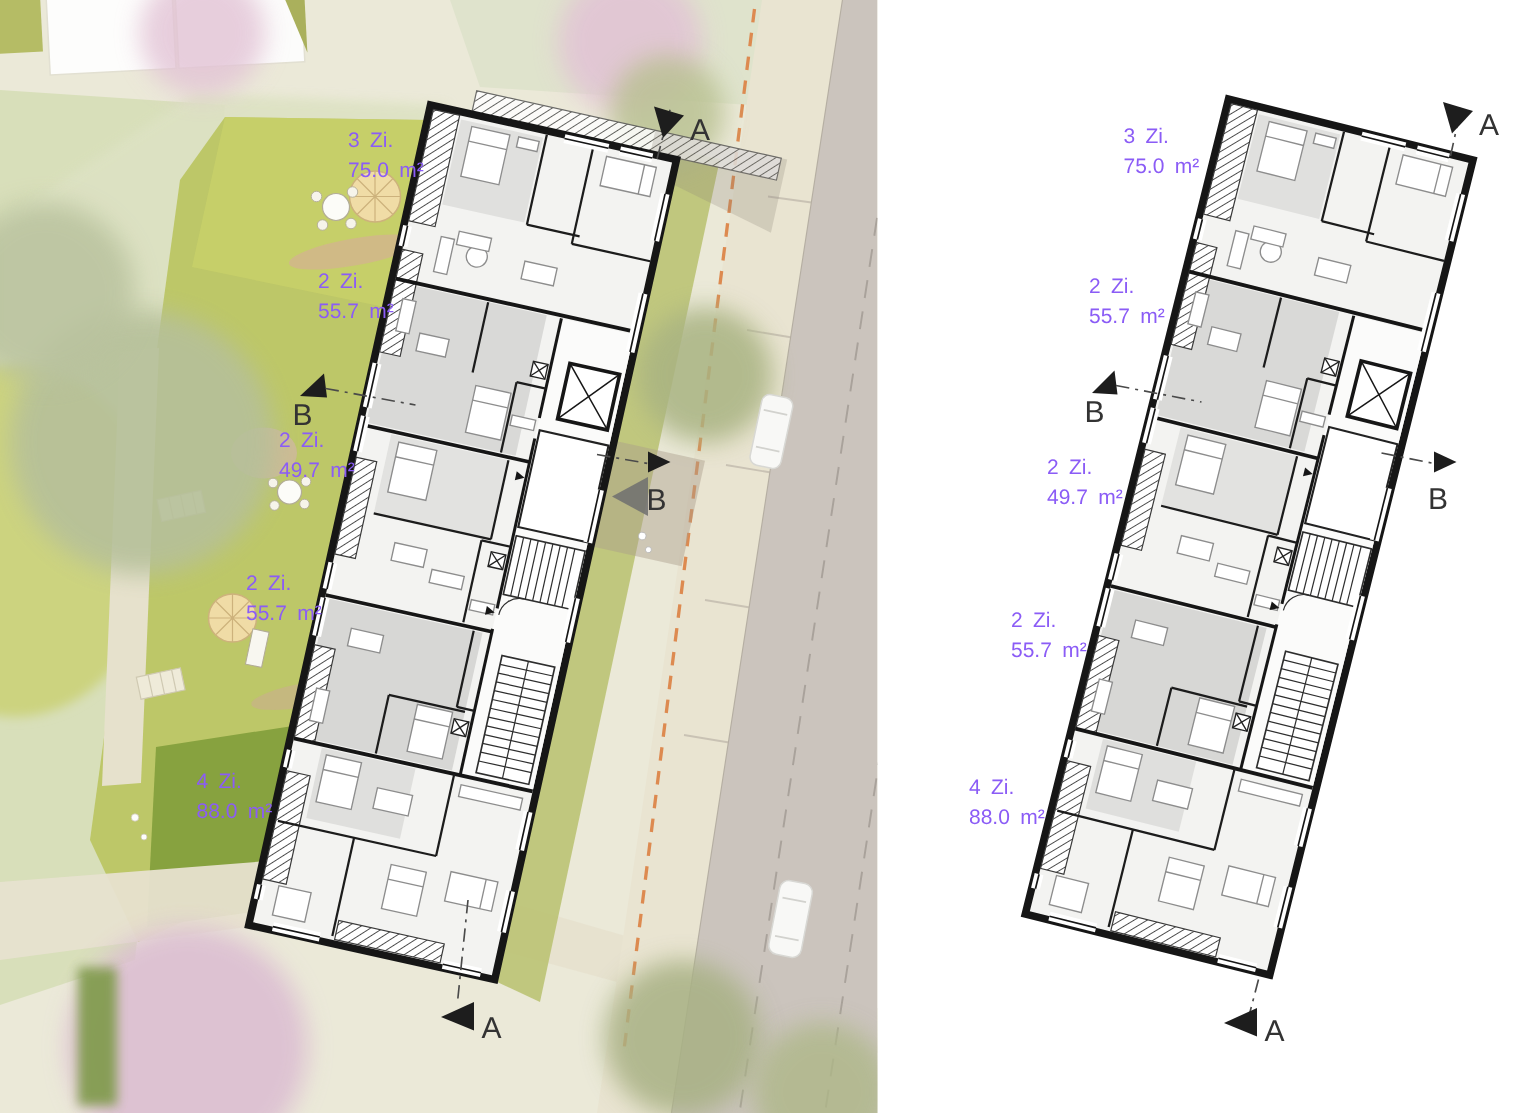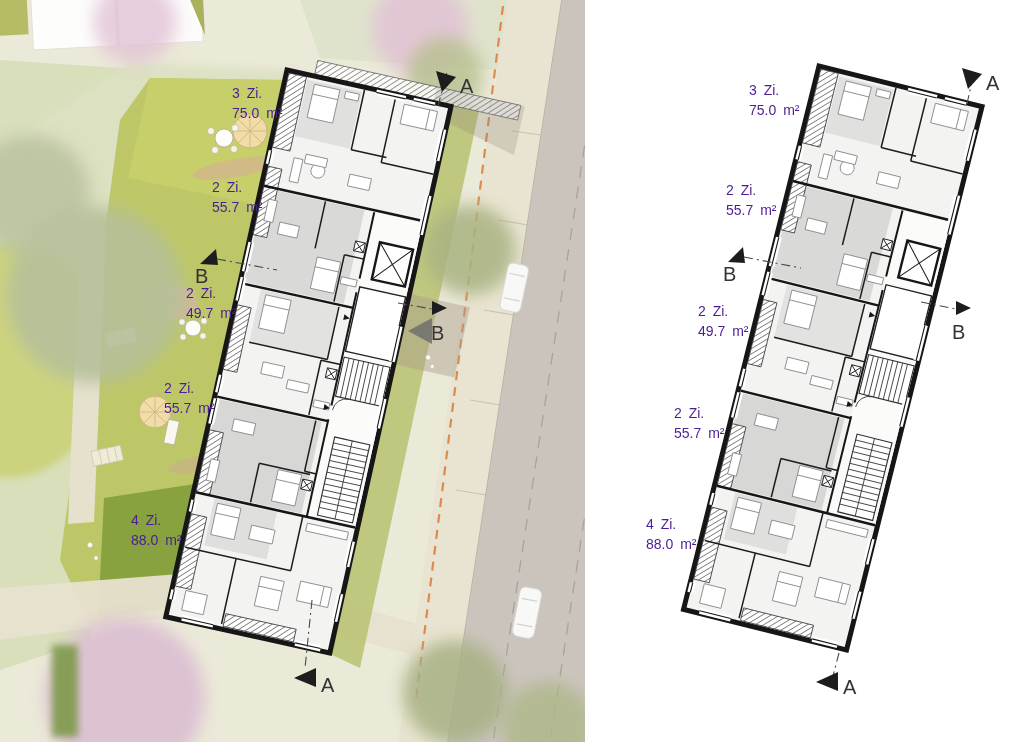--- a/index.html
+++ b/index.html
@@ -1,19 +1,19 @@
 <!DOCTYPE html>
 <html><head>
 <meta charset="utf-8">
 <style>
   html,body{margin:0;padding:0;background:#fff;}
   #stage{position:relative;width:1024px;height:742px;background:#fff;overflow:hidden;
          font-family:"Liberation Sans",sans-serif;}
   #scene{position:absolute;left:0;top:0;}
-  .apt-label{position:absolute;font-size:14px;line-height:1.4;color:#4c1d95;
+  .apt-label{position:absolute;font-size:14px;line-height:1.4;color:#8b5cf6;
              word-spacing:3px;white-space:nowrap;}
   .apt-label span{display:block;}
   text.mk{font-family:"Liberation Sans",sans-serif;font-size:20px;fill:#333;}
 </style>
 </head>
 <body>
 
 <div id="stage">
 
 <svg id="scene" width="1024" height="742" viewBox="0 0 1024 742">

